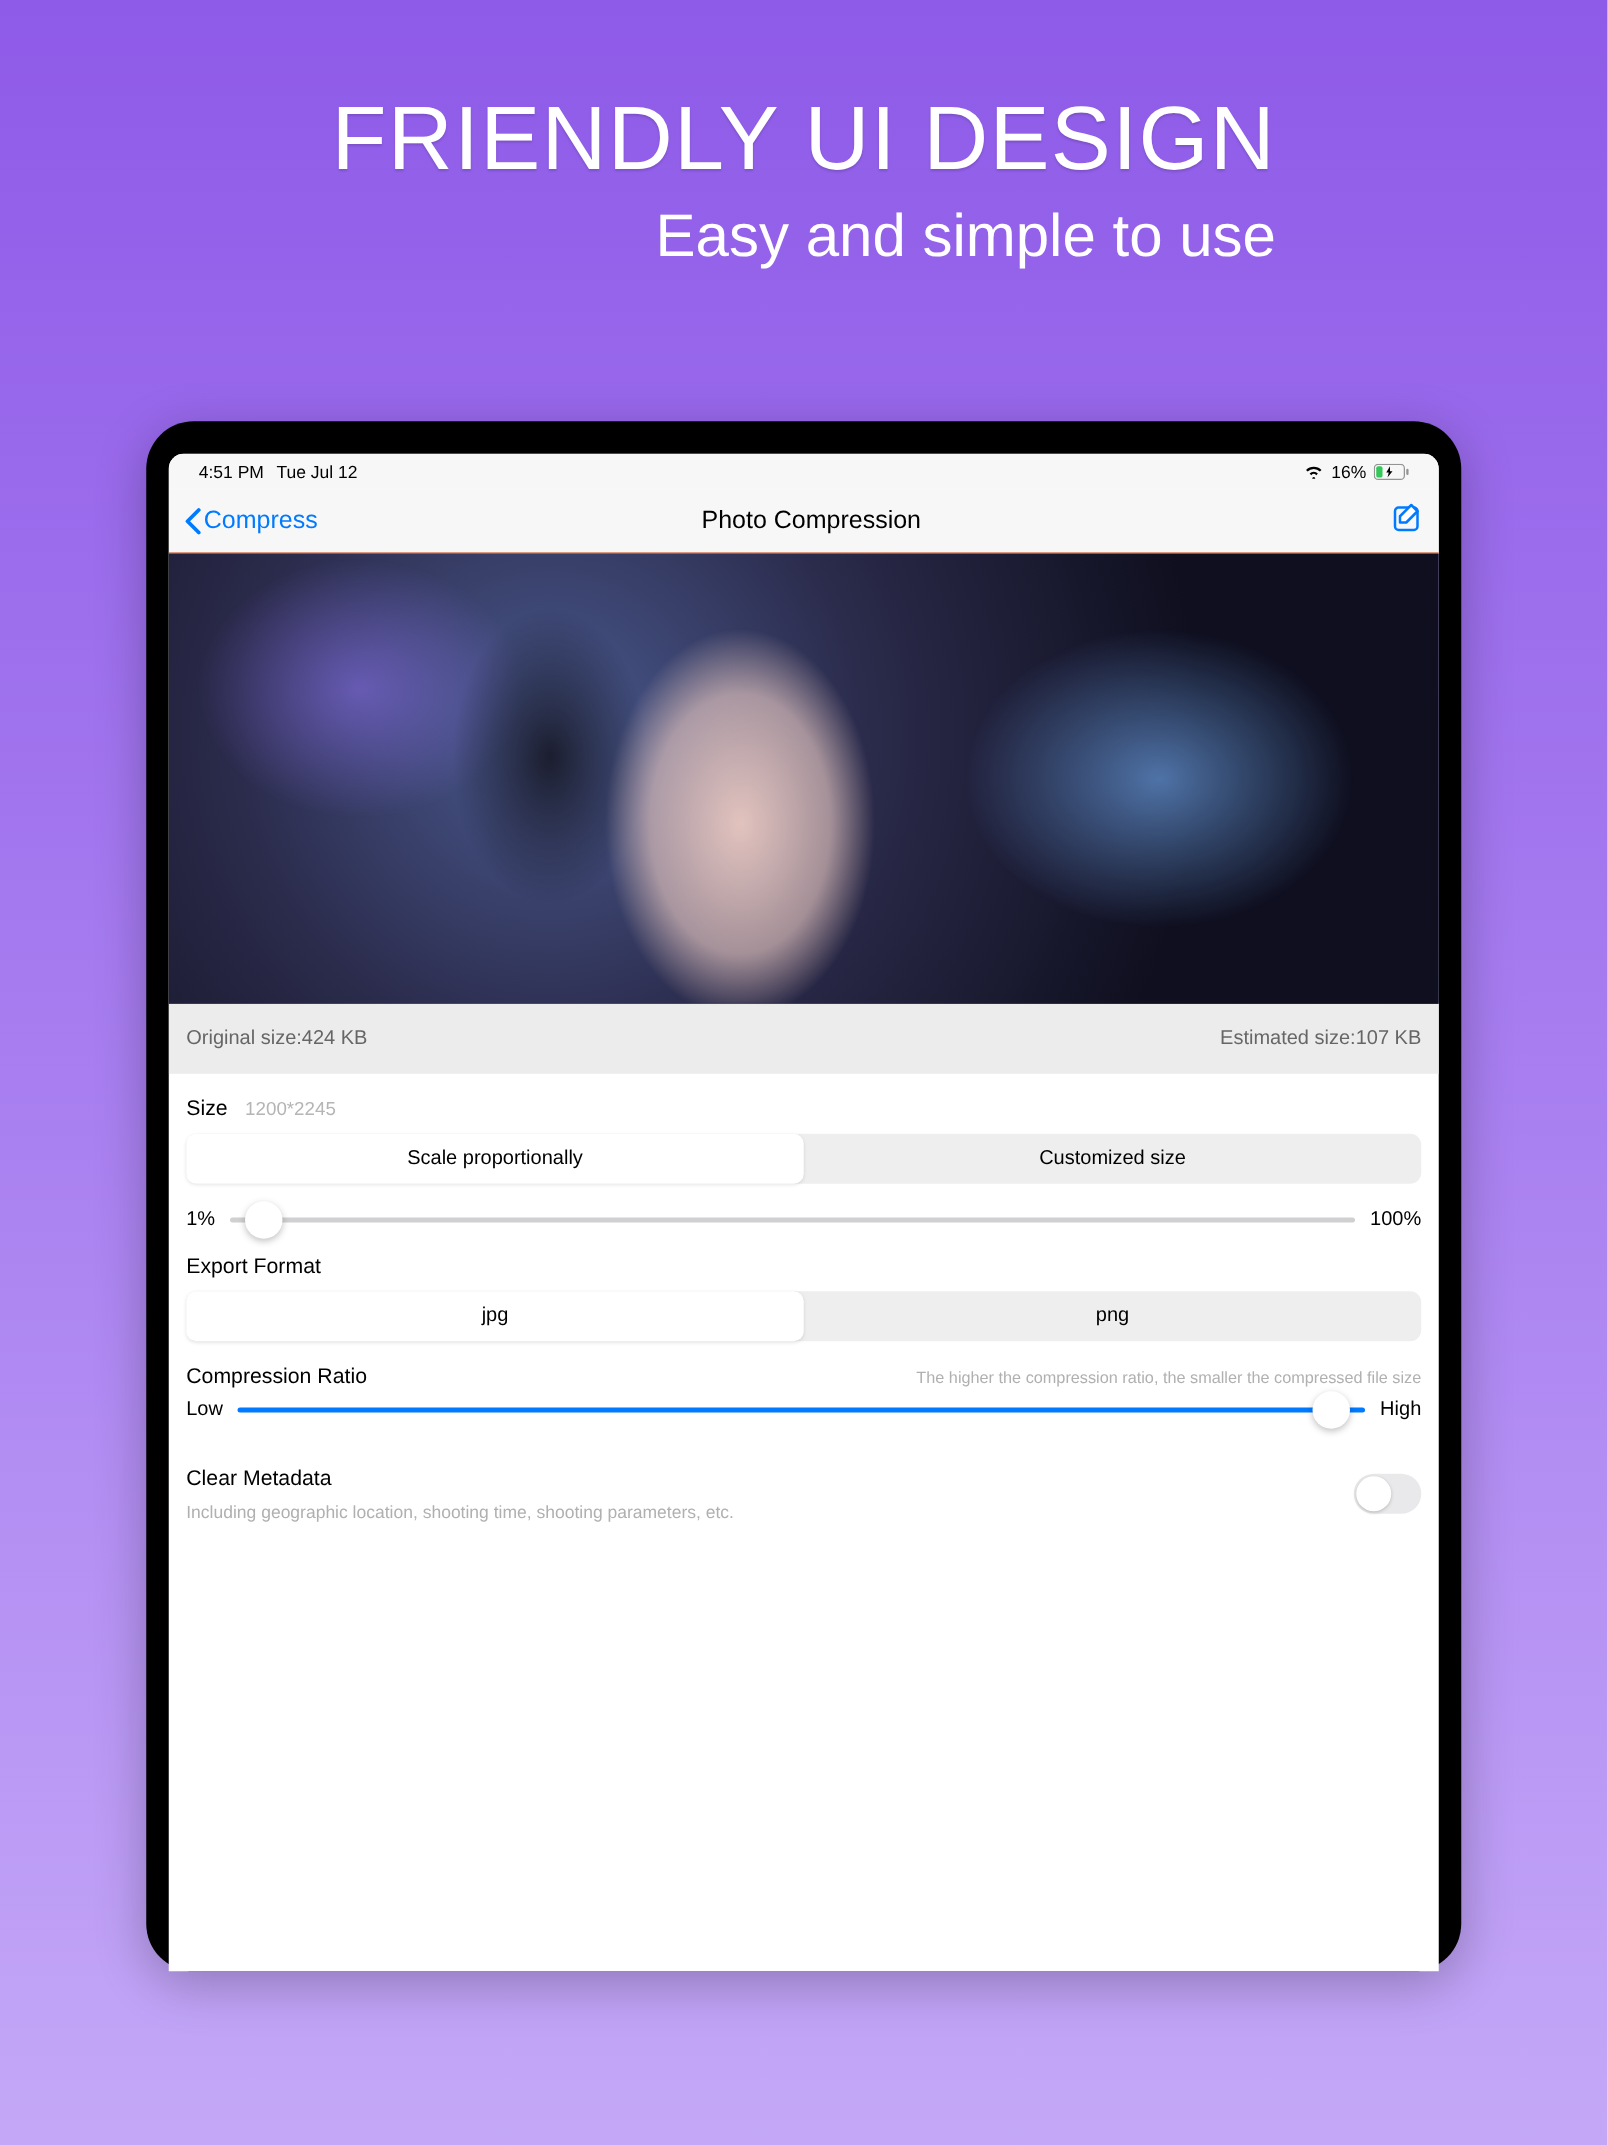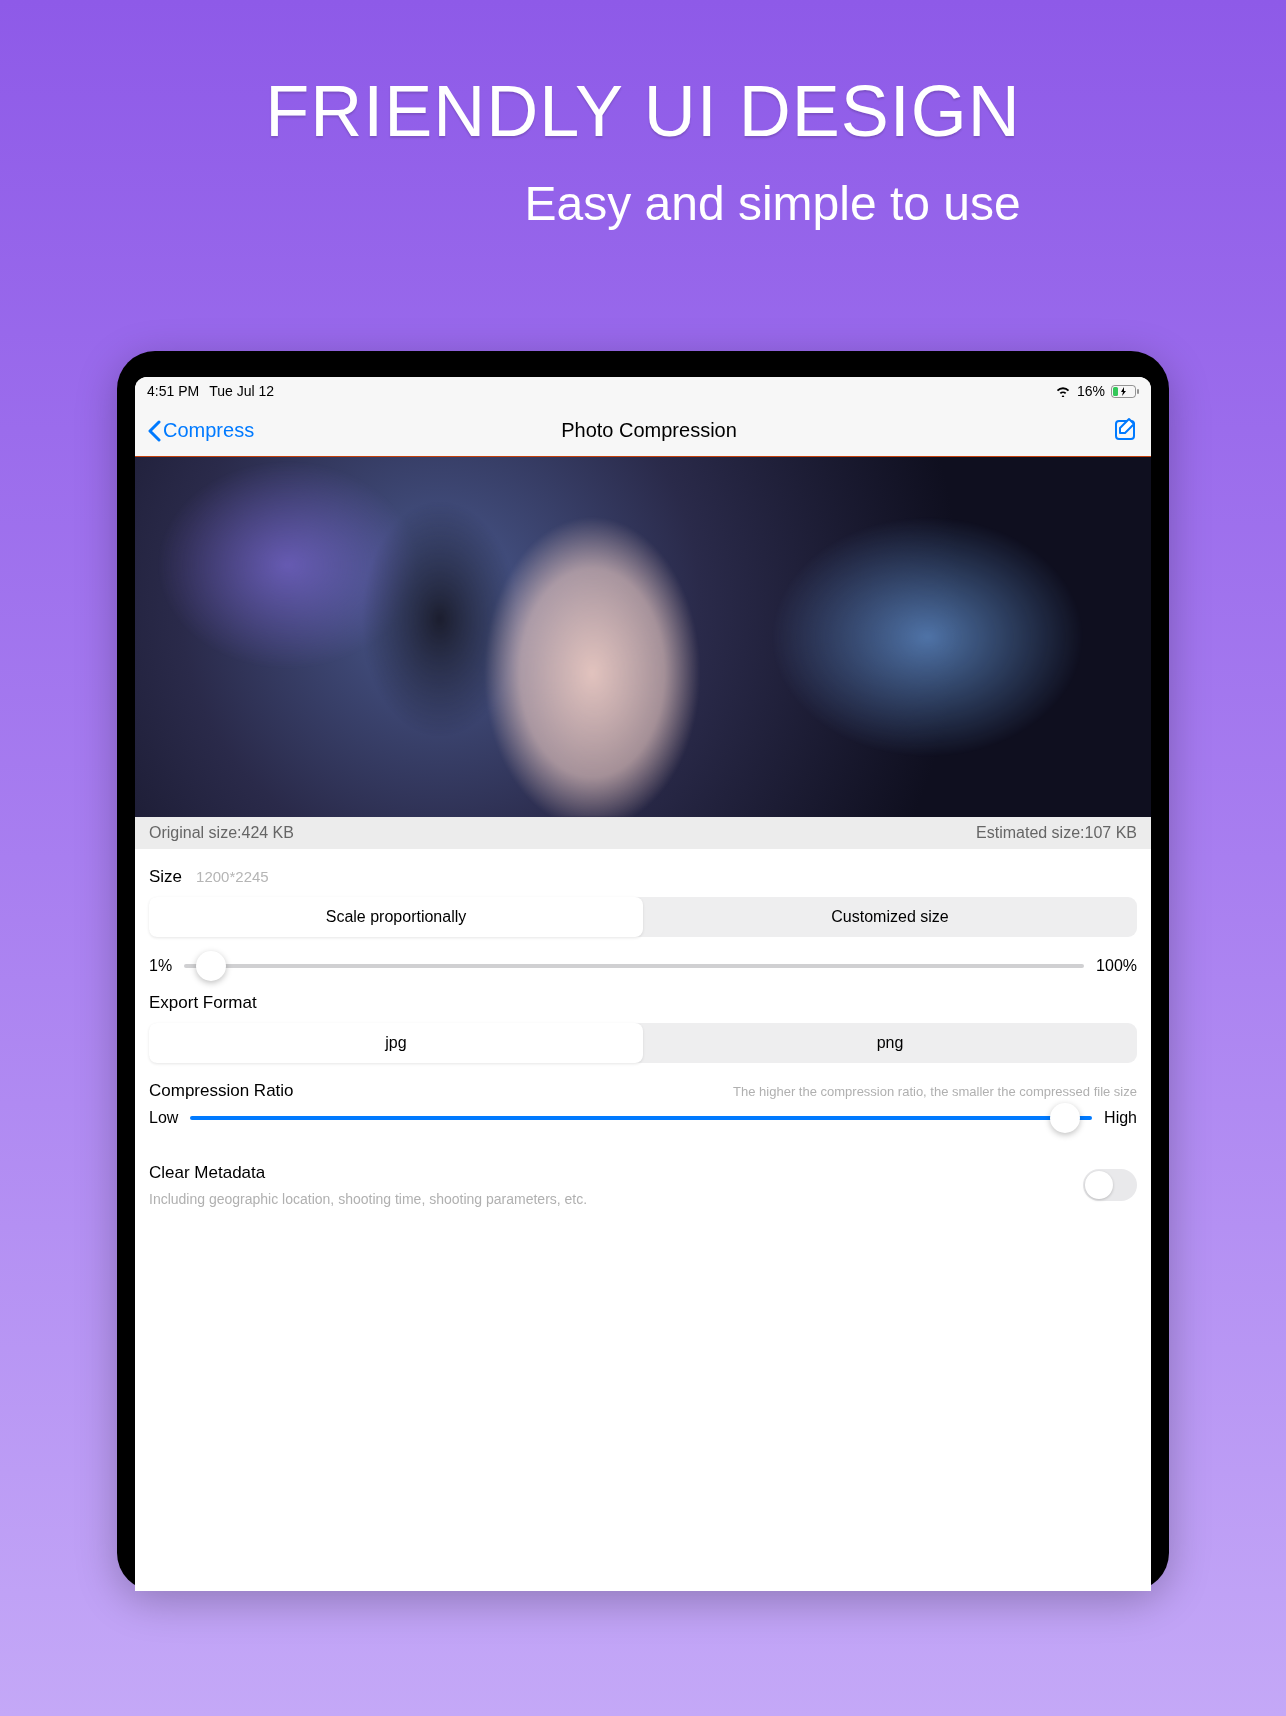--- a/index.html
+++ b/index.html
@@ -16,21 +16,21 @@
 .hero { text-align: right; margin-top: 70px; color: #fff; }
 .hero-title {
   font-size: 72px;
   font-weight: 500;
   letter-spacing: 1px;
   text-shadow: 0 2px 2px rgba(0,0,0,.15);
 }
 .hero-sub {
   font-size: 48px;
   font-weight: 300;
-  margin-top: 24px;
+  margin-top: 10px;
 }
 .tablet {
   margin-top: 120px;
   width: 1052px;
   height: 1240px;
   background: #000;
   border-radius: 38px;
   padding: 26px 18px 0 18px;
   box-shadow: 0 10px 40px rgba(0,0,0,.25);
 }
@@ -41,21 +41,21 @@
   border-radius: 12px 12px 0 0;
   overflow: hidden;
   display: flex;
   flex-direction: column;
 }
 .status-bar {
   height: 28px;
   display: flex;
   align-items: center;
   justify-content: space-between;
-  padding: 0 12px;
+  padding: 0 24px;
   font-size: 14px;
   font-weight: 500;
   color: #000;
   background: #f7f7f7;
 }
 .status-left { display: flex; gap: 10px; }
 .status-right { display: flex; align-items: center; gap: 6px; }
 .wifi-icon, .battery-icon { display: inline-flex; align-items: center; }
 .nav-bar {
   height: 52px;
@@ -81,21 +81,21 @@
   content:"";
   position:absolute; inset:0;
   background:
     radial-gradient(ellipse 180px 260px at 45% 60%, rgba(245,210,200,.9) 0%, rgba(245,210,200,.6) 40%, transparent 60%),
     radial-gradient(ellipse 120px 180px at 30% 45%, rgba(20,20,30,.85) 0%, transparent 65%),
     radial-gradient(ellipse 260px 200px at 78% 50%, rgba(120,180,255,.6) 0%, transparent 60%),
     radial-gradient(ellipse 200px 160px at 15% 30%, rgba(150,120,255,.5) 0%, transparent 65%);
   filter: blur(1px);
 }
 .info-bar {
-  height: 32px;
+  height: 56px;
   background: #ececec;
   display: flex;
   align-items: center;
   justify-content: space-between;
   padding: 0 14px;
   font-size: 16px;
   color: #666;
 }
 .section { padding: 18px 14px 0 14px; }
 .sec-header { display:flex; align-items:baseline; gap:14px; }

